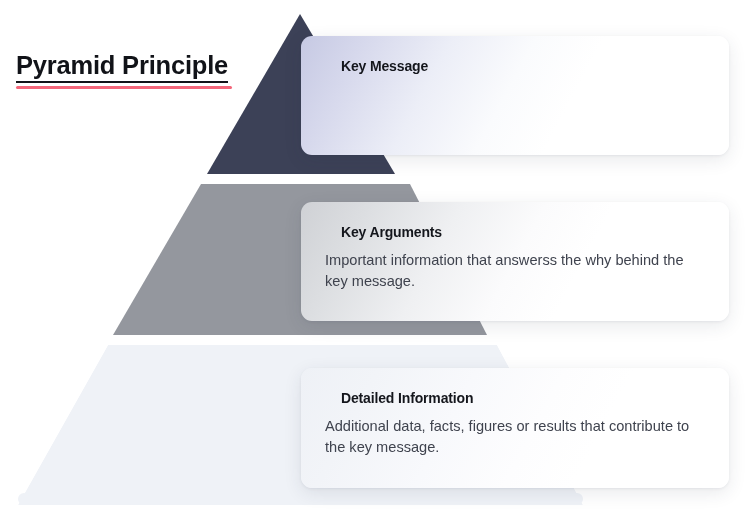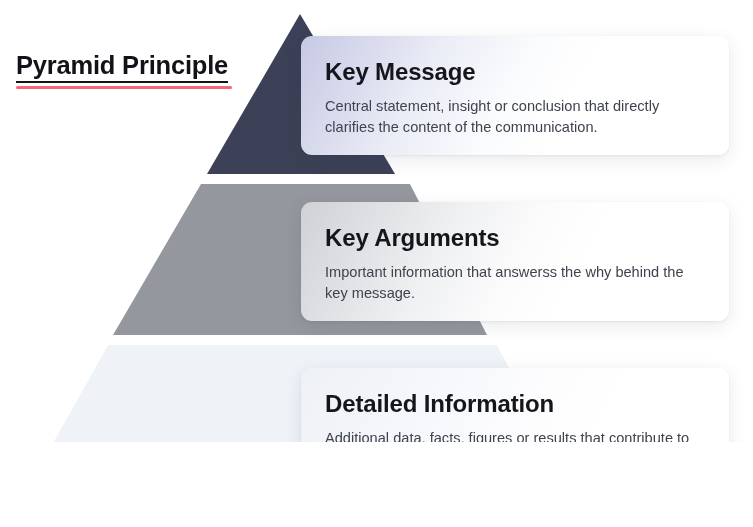--- a/index.html
+++ b/index.html
@@ -7,21 +7,21 @@
     padding: 0;
     background: #ffffff;
   }
   body {
     font-family: "Liberation Sans", sans-serif;
     -webkit-font-smoothing: antialiased;
   }
   #canvas {
     position: relative;
     width: 753px;
-    height: 442px;
+    height: 527px;
     background: #ffffff;
     overflow: hidden;
   }
 
   
   #pyramid-svg {
     position: absolute;
     left: 0;
     top: 0;
     width: 753px;
@@ -69,22 +69,22 @@
     left: 301px;
     width: 428px;
     border-radius: 11px;
     box-sizing: border-box;
     padding: 22px 26px 20px 24px;
     box-shadow: 0 5px 18px rgba(40,45,70,0.10),
                 0 1px 3px rgba(40,45,70,0.07);
     overflow: hidden;
   }
   .card-title {
-    margin: 0 0 9px 0;
-    font-size: 24px;
+    margin: 0 0 9px 16px;
+    font-size: 14px;
     font-weight: bold;
     color: #14161C;
     letter-spacing: -0.15px;
     line-height: 1.2;
   }
   .card-body {
     margin: 0;
     font-size: 14.6px;
     line-height: 1.43;
     color: #3F434E;
@@ -149,21 +149,20 @@
     <circle cx="577" cy="499" r="6" fill="#EFF2F7"></circle>
   </svg>
 
   <div id="title-block">
     <h1 id="page-title">Pyramid Principle</h1>
     <span id="title-accent" style="background: rgb(244, 102, 122);"></span>
   </div>
 
   <div class="card" id="card-key-message">
     <h2 class="card-title">Key Message</h2>
-    <p class="card-body">Central statement, insight or conclusion that directly clarifies the content of the communication.</p>
   </div>
 
   <div class="card" id="card-key-arguments">
     <h2 class="card-title">Key Arguments</h2>
     <p class="card-body">Important information that answerss the why behind the key message.</p>
   </div>
 
   <div class="card" id="card-detailed-information">
     <h2 class="card-title">Detailed Information</h2>
     <p class="card-body">Additional data, facts, figures or results that contribute to the key message.</p>

